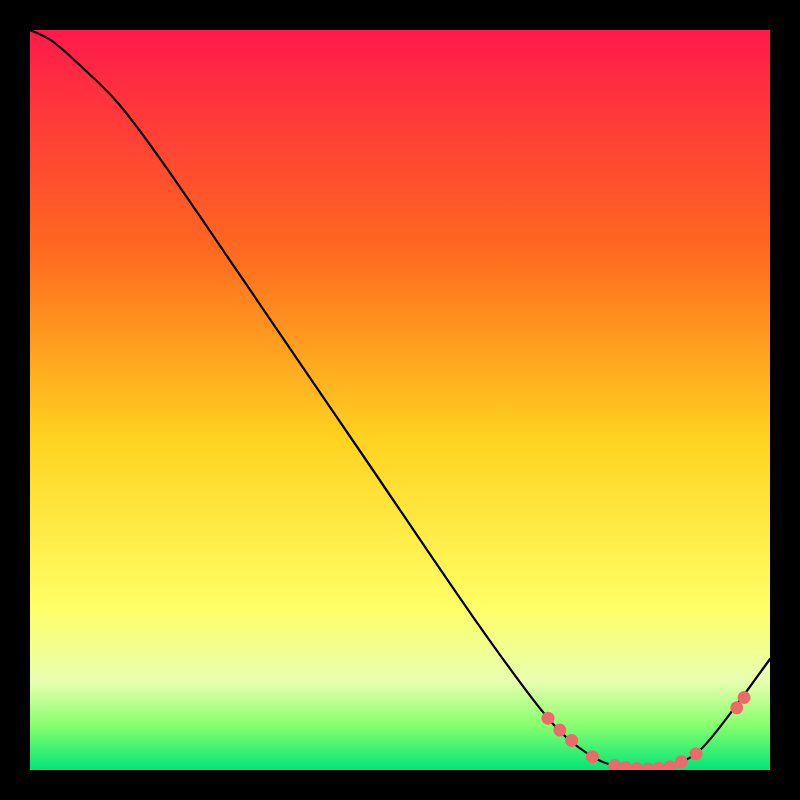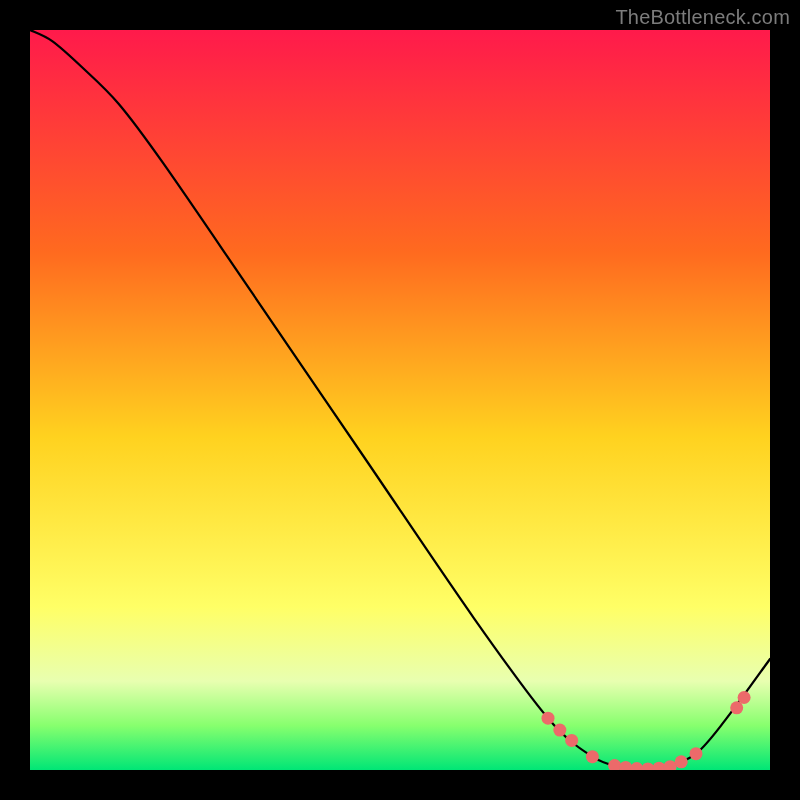--- a/index.html
+++ b/index.html
@@ -21,21 +21,20 @@
     top: 30px;
     width: 740px;
     height: 740px;
   }
   .plot svg { width: 740px; height: 740px; display: block; }
 </style>
 </head>
 <body>
 
 <div class="wrap">
-  <div class="attribution">TheBottleneck.com</div>
 
   <div class="plot">
     <svg viewBox="0 0 740 740">
       <defs>
         <linearGradient id="bg-grad" x1="0" y1="0" x2="0" y2="1">
             <stop offset="0%" stop-color="#ff1a4b"></stop>
             <stop offset="30%" stop-color="#ff6a1f"></stop>
             <stop offset="55%" stop-color="#ffd21f"></stop>
             <stop offset="78%" stop-color="#ffff66"></stop>
             <stop offset="88%" stop-color="#e8ffb0"></stop>

